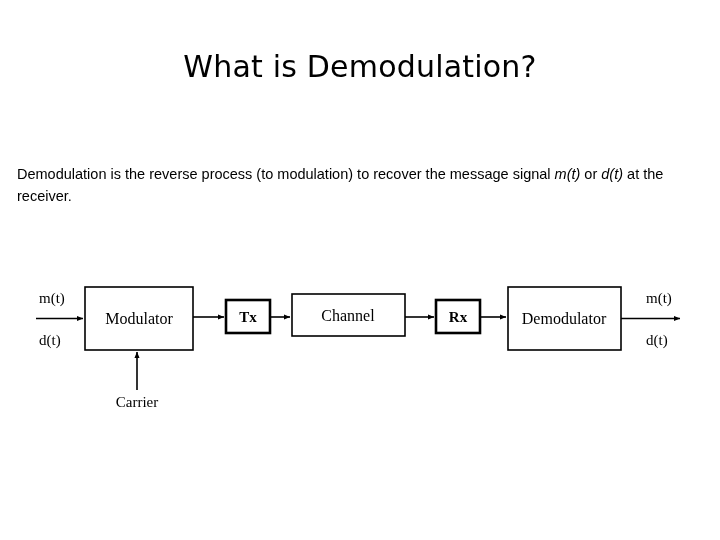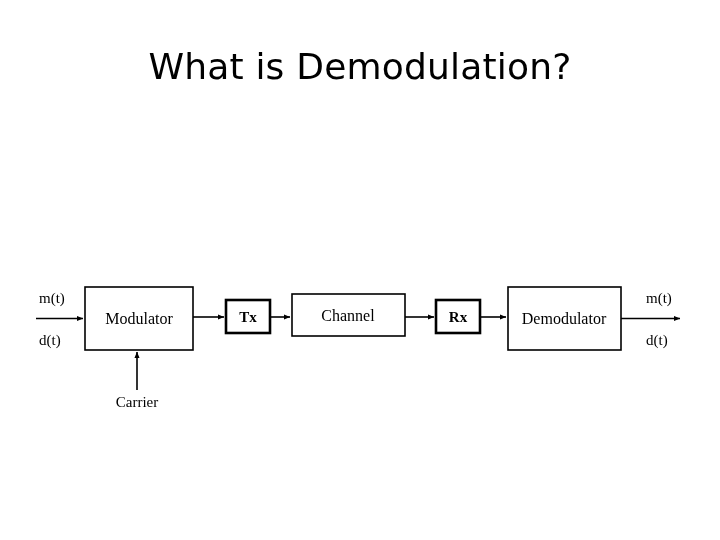--- a/index.html
+++ b/index.html
@@ -26,21 +26,21 @@
   }
 
   
   #slide-title {
     position: absolute;
     left: 0;
     top: 48px;
     width: 720px;
     text-align: center;
     font-family: "DejaVu Sans", sans-serif;
-    font-size: 36px;
+    font-size: 30px;
     font-weight: 400;
     letter-spacing: 0.2px;
     line-height: 38px;
     color: #000000;
     white-space: nowrap;
   }
 
   
   #body-text {
     position: absolute;
@@ -100,20 +100,23 @@
     fill: none;
   }
 </style>
 </head>
 <body>
 
 <div id="slide">
 
   <div id="slide-title">What is Demodulation?</div>
 
+  <div id="body-text">
+    <span>Demodulation is the reverse process (to modulation) to recover the message signal </span><span class="var">m(t)</span><span> or </span><span class="var">d(t)</span><span> at the receiver.</span>
+  </div>
 
   <div id="diagram">
     <svg width="720" height="150" viewBox="0 0 720 150" xmlns="http://www.w3.org/2000/svg">
       <defs>
         <marker id="arrowhead" markerWidth="7" markerHeight="7" refX="6.4" refY="3" orient="auto" markerUnits="userSpaceOnUse">
           <path d="M0,0.3 L6.6,3 L0,5.7 Z" fill="#000000"></path>
         </marker>
         <marker id="arrowheadup" markerWidth="7" markerHeight="7" refX="6.4" refY="3" orient="auto" markerUnits="userSpaceOnUse">
           <path d="M0,0.3 L6.6,3 L0,5.7 Z" fill="#000000"></path>
         </marker>

